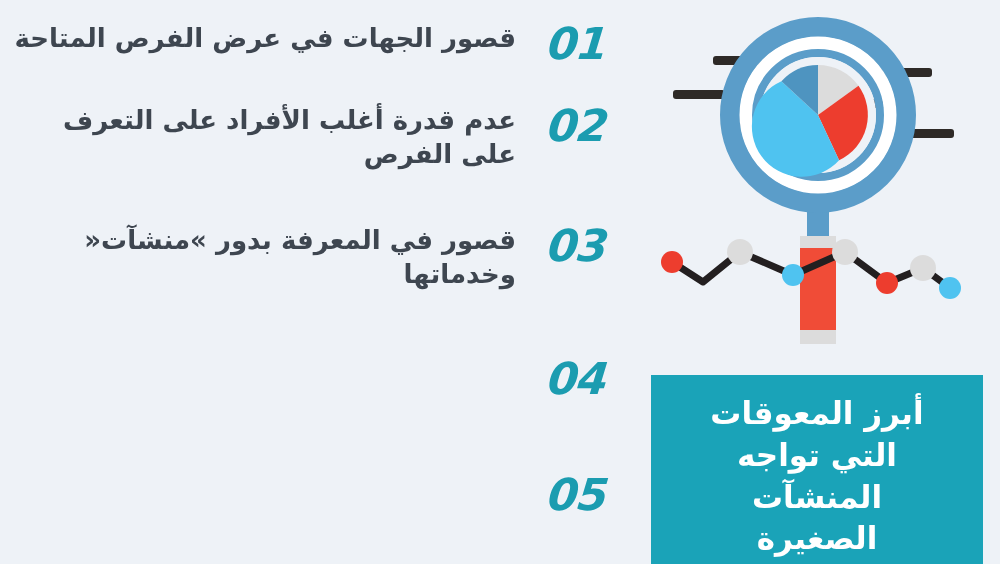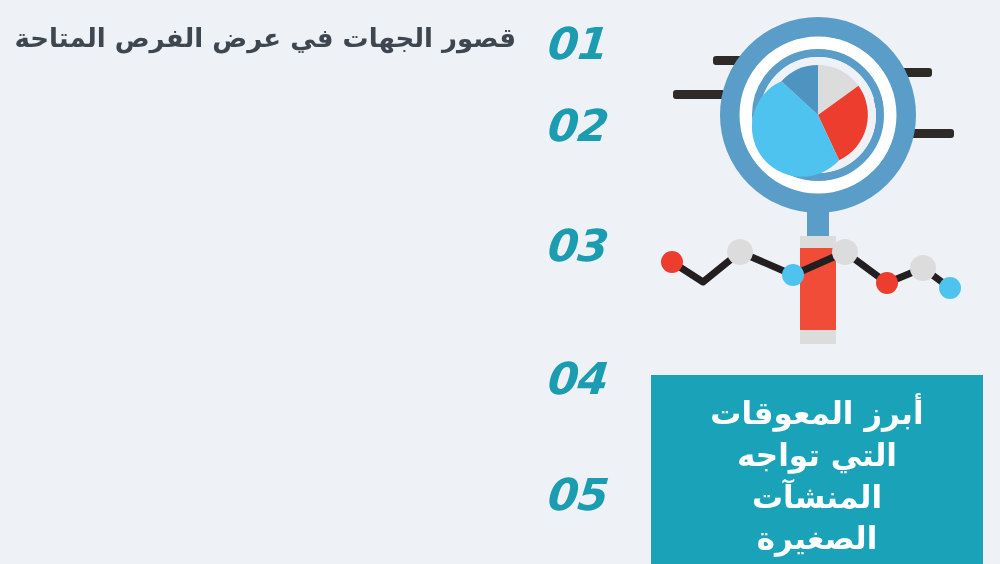--- a/index.html
+++ b/index.html
@@ -110,24 +110,26 @@
 
   <div id="list">
 
     <div class="row" style="top:22px;">
       <div class="row-num">01</div>
       <div class="row-text">قصور الجهات في عرض الفرص المتاحة</div>
     </div>
 
     <div class="row" style="top:104px;">
       <div class="row-num">02</div>
+      <div class="row-text">عدم قدرة أغلب الأفراد على التعرف على الفرص</div>
     </div>
 
     <div class="row" style="top:224px;">
       <div class="row-num">03</div>
+      <div class="row-text">قصور في المعرفة بدور »منشآت« وخدماتها</div>
     </div>
 
     <div class="row" style="top:357px;">
       <div class="row-num">04</div>
     </div>
 
     <div class="row" style="top:473px;">
       <div class="row-num">05</div>
     </div>
 

